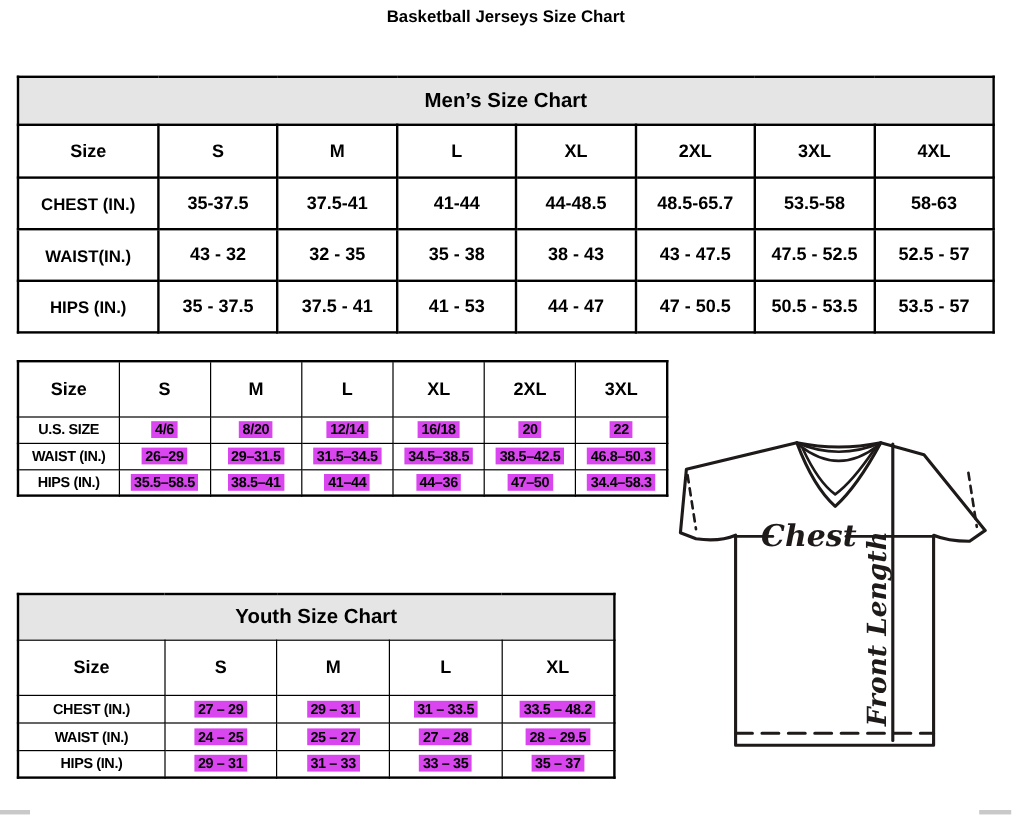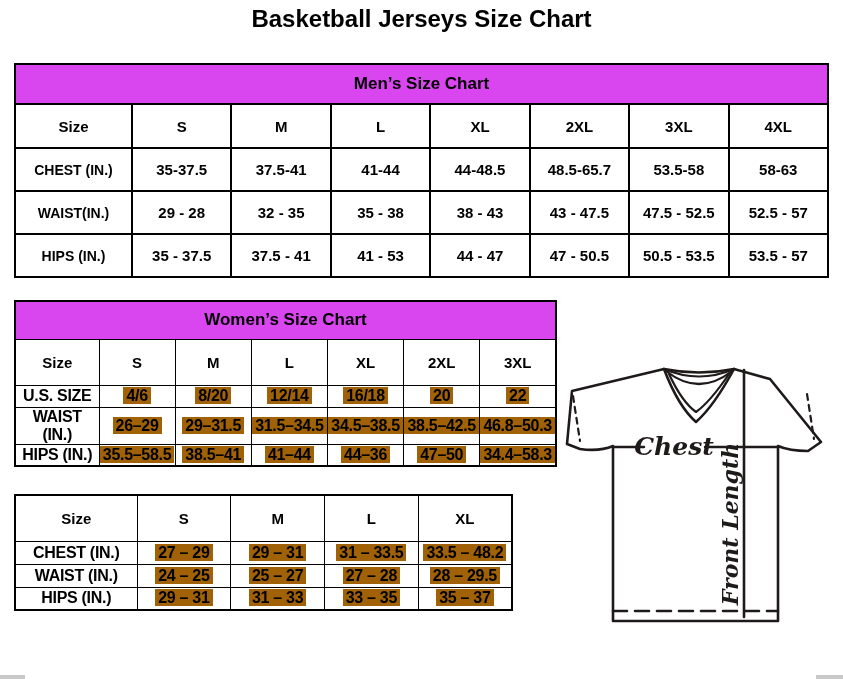--- a/index.html
+++ b/index.html
@@ -2,44 +2,44 @@
 <html><head>
 <meta charset="utf-8">
 <style>
   html,body { margin:0; padding:0; background:#fff; }
   .page {
     position:relative; width:843px; height:679px; background:#fff;
     font-family:"Liberation Sans", sans-serif; color:#000; overflow:hidden;
   }
   .page-title {
     position:absolute; top:5px; left:0; width:100%;
-    text-align:center; font-weight:bold; font-size:24px;
+    text-align:center; font-weight:bold; font-size:14px;
   }
   table.size-table {
     position:absolute; border-collapse:collapse; table-layout:fixed;
     border:2px solid #000; text-align:center; font-weight:bold;
   }
   table.size-table td { border:1px solid #000; padding:0; overflow:hidden; }
   table.mens td { border-width:2px; }
-  tr.title-row td { background:#d946ef; font-size:17px; }
+  tr.title-row td { background:#e5e5e5; font-size:17px; }
   table.mens tr.title-row { height:40px; }
   table.mens tr.head-row { height:44px; font-size:15px; }
   table.mens tr.data-row { height:43px; font-size:15px; }
   table.mens td.row-label { font-size:14px; }
   table.womens tr.title-row, table.youth tr.title-row { height:38px; }
   table.womens tr.head-row, table.youth tr.head-row { height:46px; font-size:15px; }
   table.womens tr.data-row { height:22px; }
   table.youth tr.data-row { height:23px; }
   table.womens td.row-label, table.youth td.row-label {
     font-size:11px; letter-spacing:-0.2px;
   }
   table.womens tr.data-row td, table.youth tr.data-row td {
-    font-size:16px; letter-spacing:-0.3px;
-  }
-  .hl { background:#a16207; padding:0 3px; }
+    font-size:12px; letter-spacing:-0.3px;
+  }
+  .hl { background:#d946ef; padding:0 3px; }
   .jersey-svg { position:absolute; left:556px; top:362px; }
   .jersey-label {
     font-family:"DejaVu Serif", serif; font-style:italic; font-weight:bold;
     fill:#1f1a1a;
   }
   .sb-frag { position:absolute; height:4px; background:#c9c9c9; top:675px; }
   .sb-left { left:0; width:25px; }
   .sb-right { left:816px; width:27px; }
 </style>
 </head>
@@ -79,21 +79,21 @@
       <td>35-37.5</td>
       <td>37.5-41</td>
       <td>41-44</td>
       <td>44-48.5</td>
       <td>48.5-65.7</td>
       <td>53.5-58</td>
       <td>58-63</td>
     </tr>
     <tr class="data-row">
       <td class="row-label">WAIST(IN.)</td>
-      <td>29 - 28</td>
+      <td>43 - 32</td>
       <td>32 - 35</td>
       <td>35 - 38</td>
       <td>38 - 43</td>
       <td>43 - 47.5</td>
       <td>47.5 - 52.5</td>
       <td>52.5 - 57</td>
     </tr>
     <tr class="data-row">
       <td class="row-label">HIPS (IN.)</td>
       <td>35 - 37.5</td>
@@ -111,23 +111,20 @@
     <colgroup>
         <col style="width:84px">
         <col>
         <col>
         <col>
         <col>
         <col>
         <col>
       </colgroup>
     <tbody>
-        <tr class="title-row">
-      <td colspan="7">Women’s Size Chart</td>
-    </tr>
     <tr class="head-row">
       <td>Size</td>
       <td>S</td>
       <td>M</td>
       <td>L</td>
       <td>XL</td>
       <td>2XL</td>
       <td>3XL</td>
     </tr>
     <tr class="data-row">
@@ -162,20 +159,23 @@
 
   <table class="size-table youth" style="left:14px; top:494px; width:499px;">
     <colgroup>
         <col style="width:122px">
         <col>
         <col>
         <col>
         <col>
       </colgroup>
     <tbody>
+        <tr class="title-row">
+      <td colspan="5">Youth Size Chart</td>
+    </tr>
     <tr class="head-row">
       <td>Size</td>
       <td>S</td>
       <td>M</td>
       <td>L</td>
       <td>XL</td>
     </tr>
     <tr class="data-row">
       <td class="row-label">CHEST (IN.)</td>
       <td><span class="hl">27 – 29</span></td>

